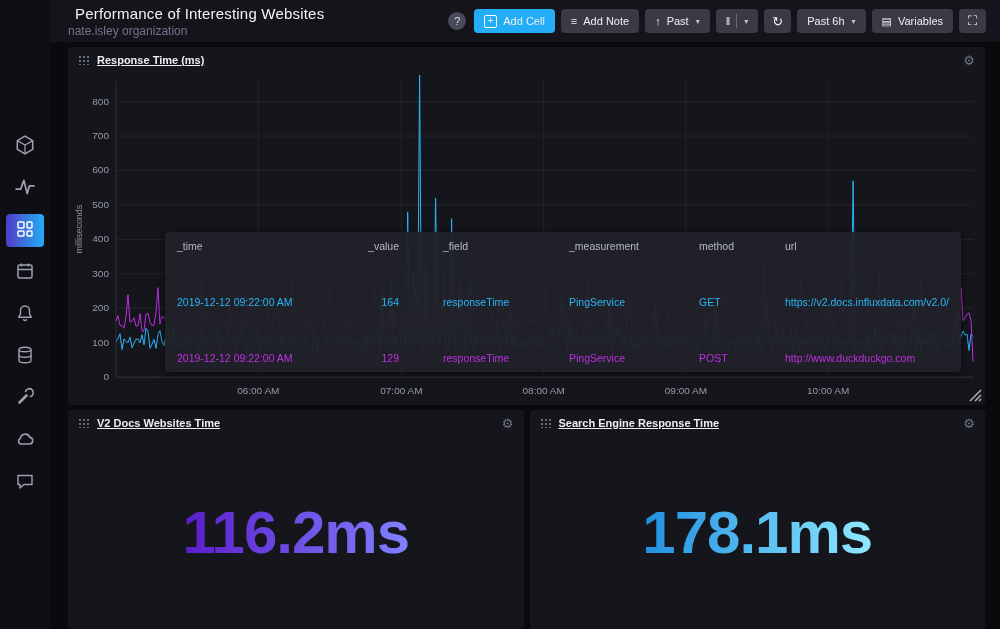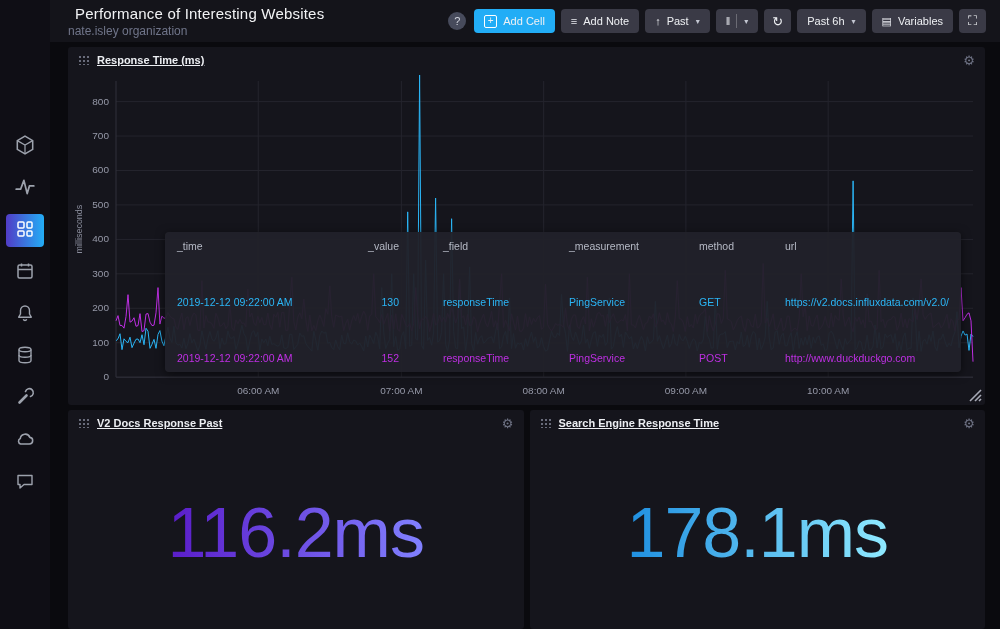--- a/index.html
+++ b/index.html
@@ -59,21 +59,21 @@
   
   .tooltip { position:absolute; left:97px; top:159px; background:rgba(33,33,42,.96);
     border-radius:4px; padding:8px 12px; box-shadow:0 2px 10px rgba(0,0,0,.55); z-index:5; }
   .tt-grid { display:grid; grid-template-columns:138px 40px 82px 86px 42px auto;
     column-gap:10px; row-gap:3px; font-size:10.5px; white-space:nowrap;gap:44px; }
   .tt-head { color:#b5b9c5; }
   .tt-right { text-align:right; }
 
   
   .stat-body { display:flex; align-items:center; justify-content:center; }
-  .stat-value { font-size:70px; font-weight:400; letter-spacing:-1px; line-height:1; }
+  .stat-value { font-size:60px; font-weight:700; letter-spacing:-1px; line-height:1; }
   .gradient-text { -webkit-background-clip:text; background-clip:text;
     color:transparent; -webkit-text-fill-color:transparent; }
 
   .resize-handle { position:absolute; right:3px; bottom:3px; cursor:nwse-resize; }
 </style>
 </head>
 <body>
 
 <div class="app">
 
@@ -256,49 +256,49 @@
           <div class="tooltip">
             <div class="tt-grid">
               <span class="tt-head">_time</span>
               <span class="tt-head tt-right">_value</span>
               <span class="tt-head">_field</span>
               <span class="tt-head">_measurement</span>
               <span class="tt-head">method</span>
               <span class="tt-head">url</span>
 
               <span style="color: rgb(43, 182, 246);">2019-12-12 09:22:00 AM</span>
-              <span class="tt-right" style="color: rgb(43, 182, 246);">130</span>
+              <span class="tt-right" style="color: rgb(43, 182, 246);">164</span>
               <span style="color: rgb(43, 182, 246);">responseTime</span>
               <span style="color: rgb(43, 182, 246);">PingService</span>
               <span style="color: rgb(43, 182, 246);">GET</span>
               <span style="color: rgb(43, 182, 246);">https://v2.docs.influxdata.com/v2.0/</span>
 
               <span style="color: rgb(191, 47, 228);">2019-12-12 09:22:00 AM</span>
-              <span class="tt-right" style="color: rgb(191, 47, 228);">152</span>
+              <span class="tt-right" style="color: rgb(191, 47, 228);">129</span>
               <span style="color: rgb(191, 47, 228);">responseTime</span>
               <span style="color: rgb(191, 47, 228);">PingService</span>
               <span style="color: rgb(191, 47, 228);">POST</span>
               <span style="color: rgb(191, 47, 228);">http://www.duckduckgo.com</span>
             </div>
           </div>
         </div>
         <svg class="resize-handle" width="16" height="16">
           <g stroke="#a7aab6" stroke-width="1.6">
               <line x1="4" y1="15" x2="15" y2="4"></line>
               <line x1="9" y1="15" x2="15" y2="9"></line>
               <line x1="13" y1="15" x2="15" y2="13"></line>
             </g>
         </svg>
       </section>
 
       <div class="row">
         <section class="cell">
           <div class="cell-header">
             <span class="drag-handle"></span>
-            <span class="cell-title">V2 Docs Response Past</span>
+            <span class="cell-title">V2 Docs Websites Time</span>
             <span class="gear">⚙</span>
           </div>
           <div class="cell-body stat-body">
             <div class="stat-value gradient-text" style="background-image: linear-gradient(90deg, rgb(90, 28, 201), rgb(129, 129, 255));">116.2ms</div>
           </div>
         </section>
         <section class="cell">
           <div class="cell-header">
             <span class="drag-handle"></span>
             <span class="cell-title">Search Engine Response Time</span>

